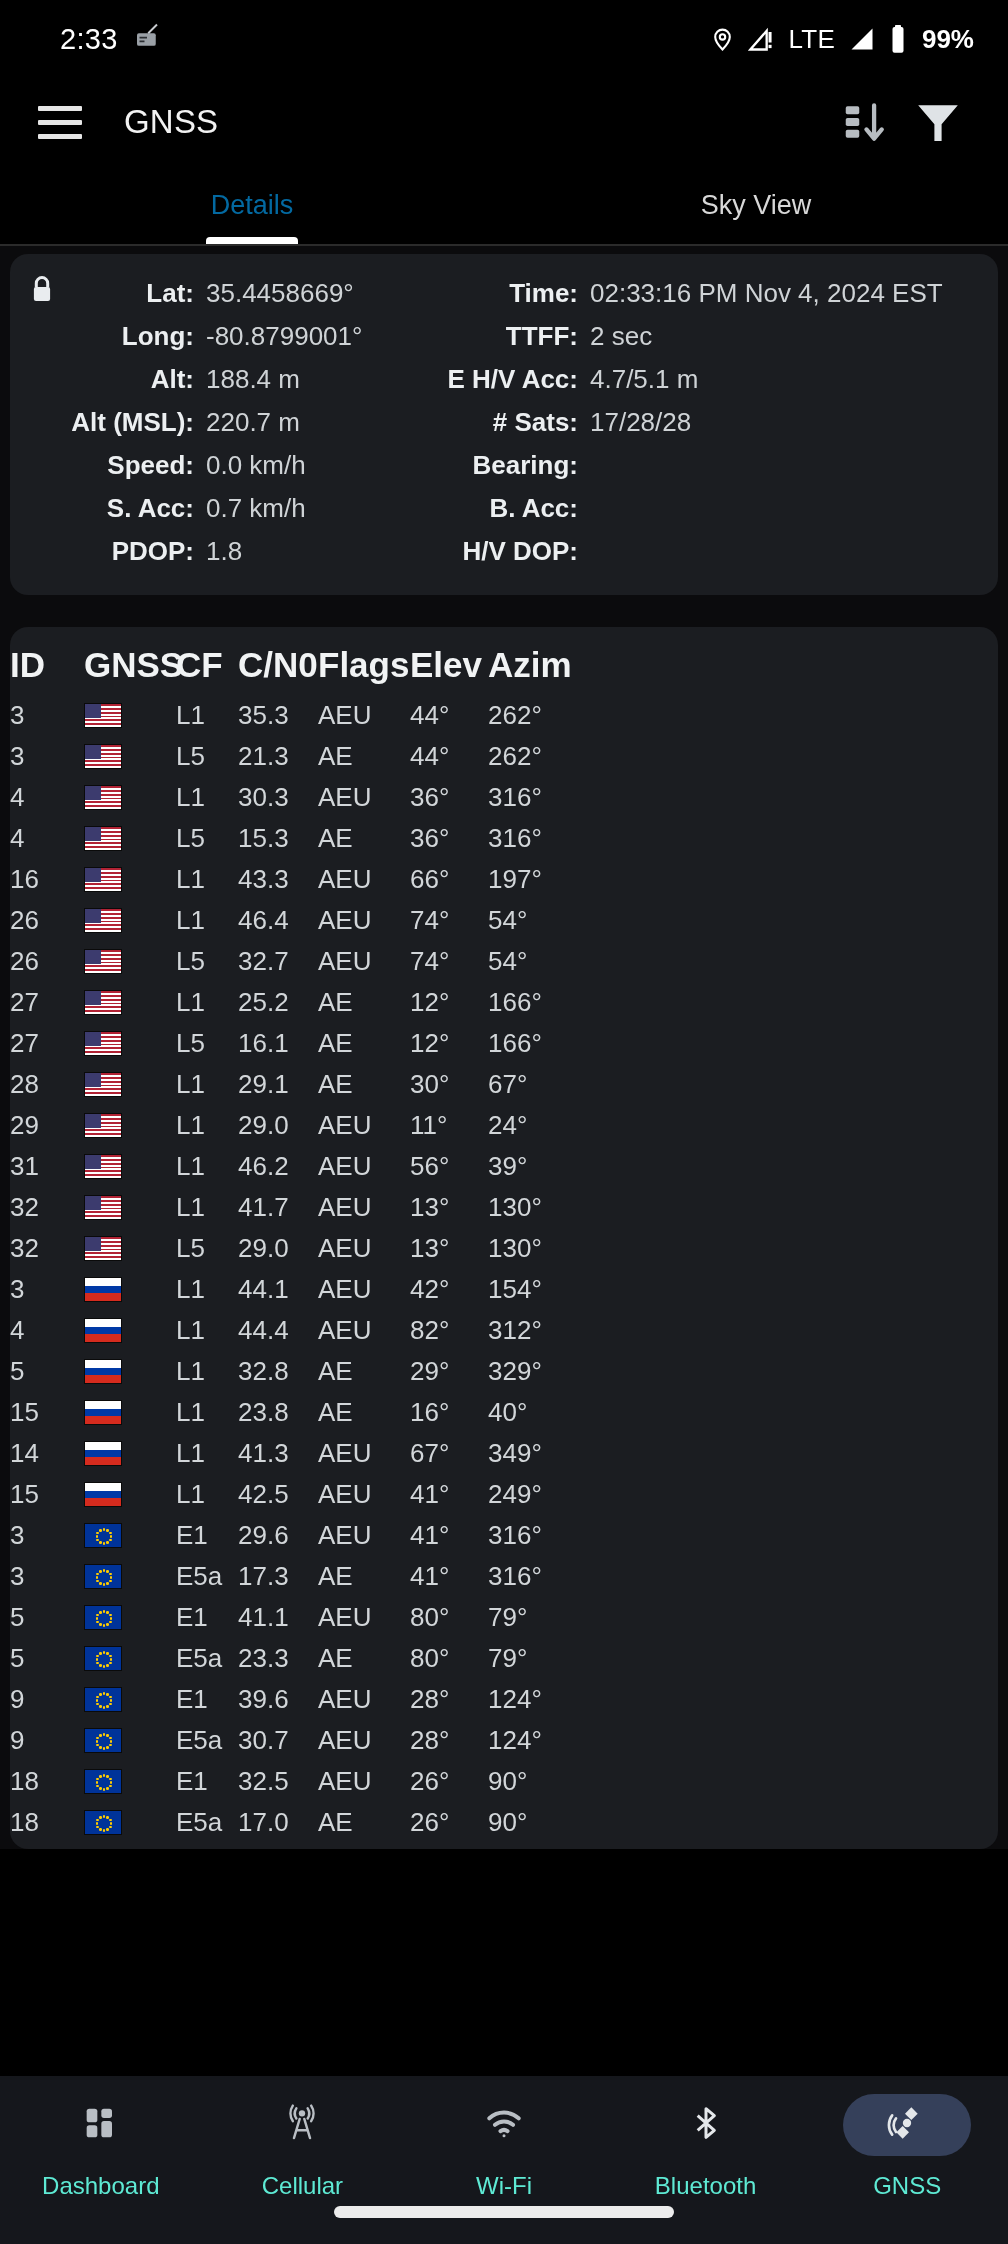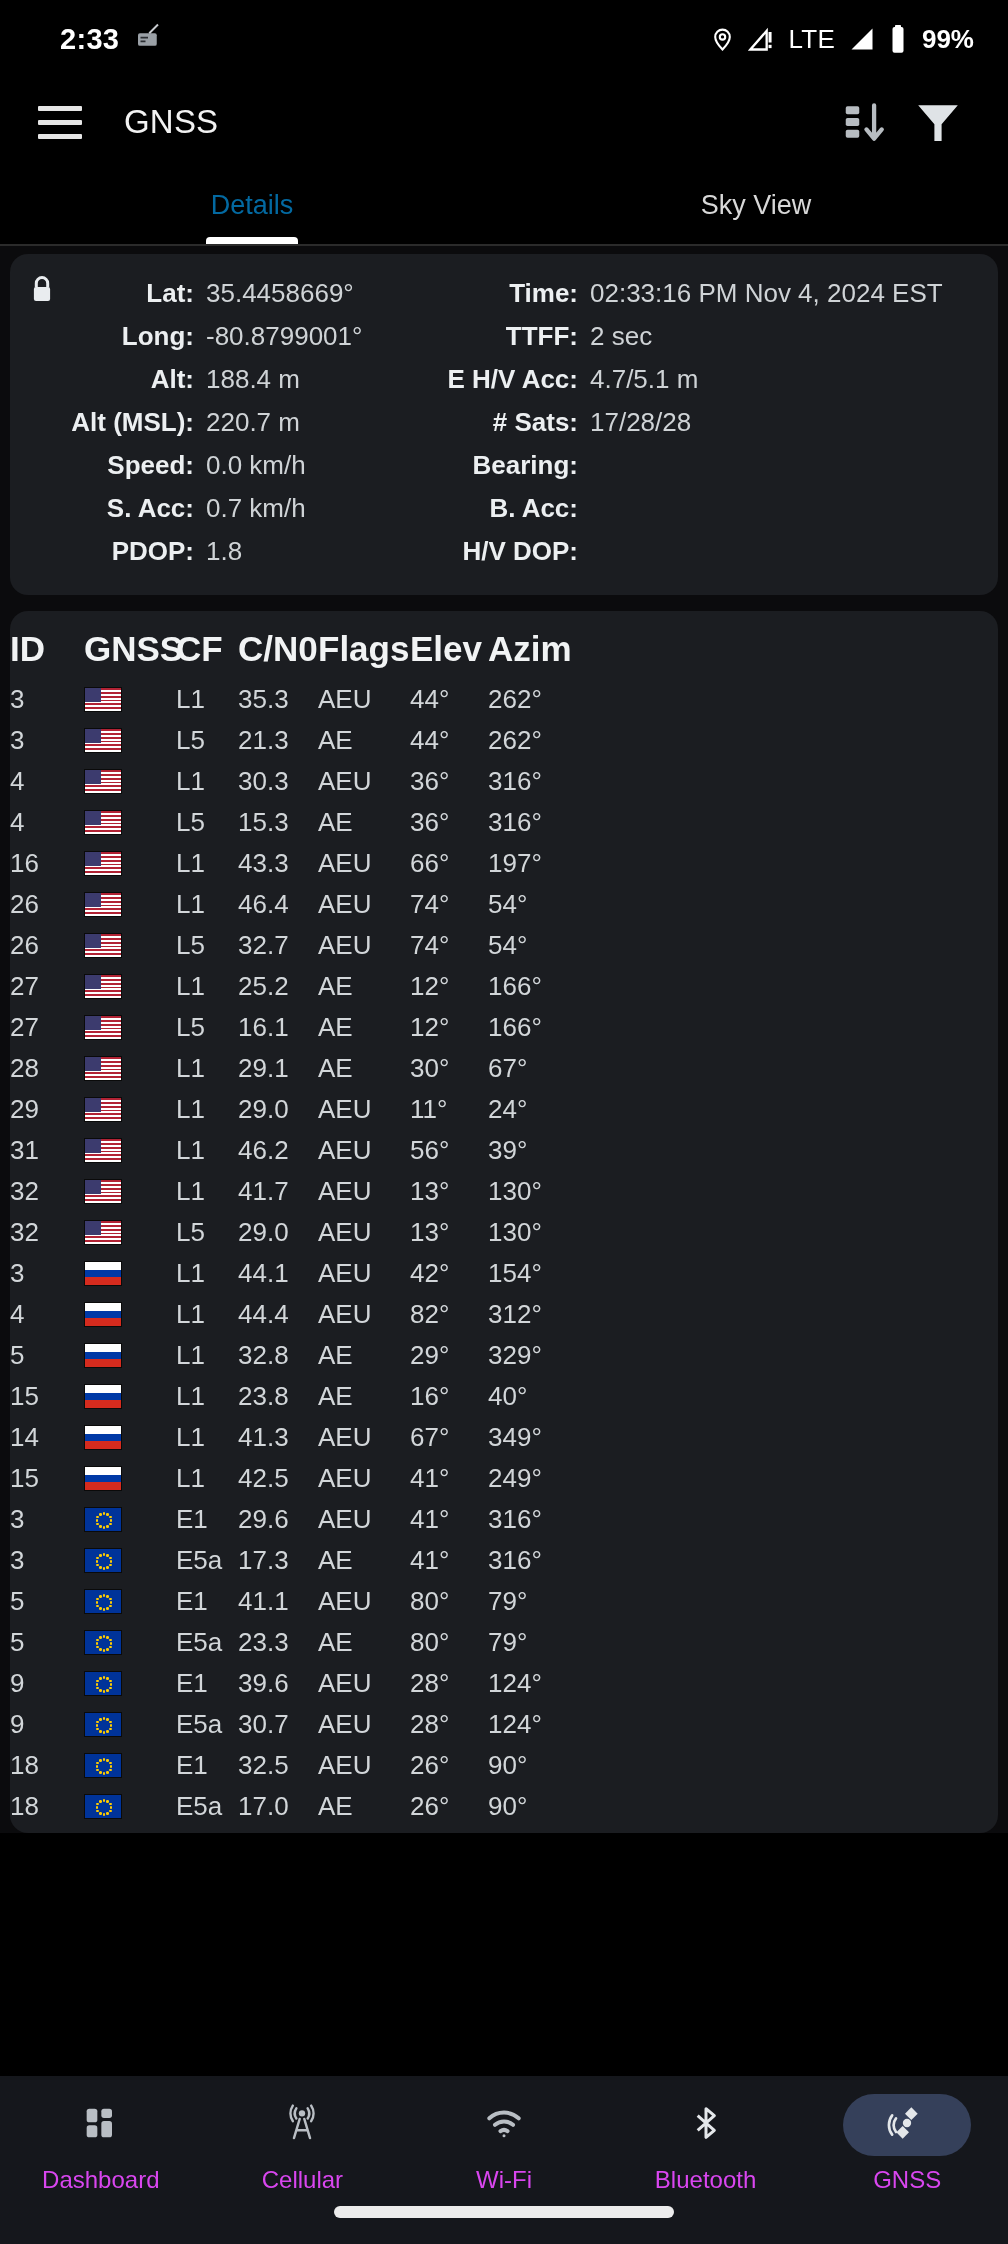--- a/index.html
+++ b/index.html
@@ -11,21 +11,21 @@
   }
   body { position:relative; }
 
   
   .statusbar{
     height:78px; display:flex; align-items:center;
     justify-content:space-between; padding:0 34px 0 60px;
     color:#ffffff; background:#000;
   }
   .sb-left{ display:flex; align-items:center; gap:14px; }
-  .sb-time{ font-size:29px; font-weight:700; letter-spacing:.3px; }
+  .sb-time{ font-size:29px; font-weight:400; letter-spacing:.3px; }
   .sb-right{ display:flex; align-items:center; gap:13px; }
   .sb-right svg{ display:block; }
   .sb-lte{ font-size:26px; font-weight:500; letter-spacing:.2px; }
   .sb-batt{ font-size:26px; font-weight:600; margin-left:2px; }
 
   
   .appbar{
     height:88px; display:flex; align-items:center;
     padding:0 34px 0 34px; background:#000; gap:0;
   }
@@ -44,21 +44,21 @@
   .tab.active{ color:#0369a1; }
   .tab .ind{ position:absolute; bottom:0; left:50%; transform:translateX(-50%);
     width:92px; height:7px; background:#ffffff; border-radius:4px 4px 0 0; }
   .tabs-rule{ height:2px; background:#2b2b2b; }
 
   
   .content{ background:#0b0b0d; padding:8px 10px 0 10px; }
 
   .card{
     background:#1b1d21; border-radius:18px;
-    margin-bottom:16px; position:relative;
+    margin-bottom:32px; position:relative;
   }
 
   
   .info-card{ padding:18px 0 22px 0; }
   .lock{ position:absolute; left:20px; top:20px; }
   .info-grid{ display:grid; grid-template-columns:196px 172px 212px 1fr; }
   .info-grid .lab{
     text-align:right; font-size:26px; font-weight:bold; color:#eceff1;
     padding:6px 12px 6px 0; white-space:nowrap;
   }
@@ -107,21 +107,21 @@
   .bottomnav{
     position:absolute; left:0; bottom:0; width:1008px; height:168px;
     background:#15171c; display:flex; align-items:flex-start;
     padding-top:18px;
   }
   .nav-item{ flex:1; display:flex; flex-direction:column; align-items:center;
     cursor:pointer; }
   .nav-pill{ width:128px; height:62px; border-radius:31px; display:flex;
     align-items:center; justify-content:center; }
   .nav-item.active .nav-pill{ background:#35405a; }
-  .nav-label{ font-size:24px; color:#d946ef; margin-top:10px; }
+  .nav-label{ font-size:24px; color:#5eead4; margin-top:16px; }
 
   .gesture-bar{
     position:absolute; left:50%; transform:translateX(-50%);
     bottom:26px; width:340px; height:12px; background:#ececec; border-radius:6px;
   }
 </style>
 </head>
 <body>
 
 <div class="statusbar">

